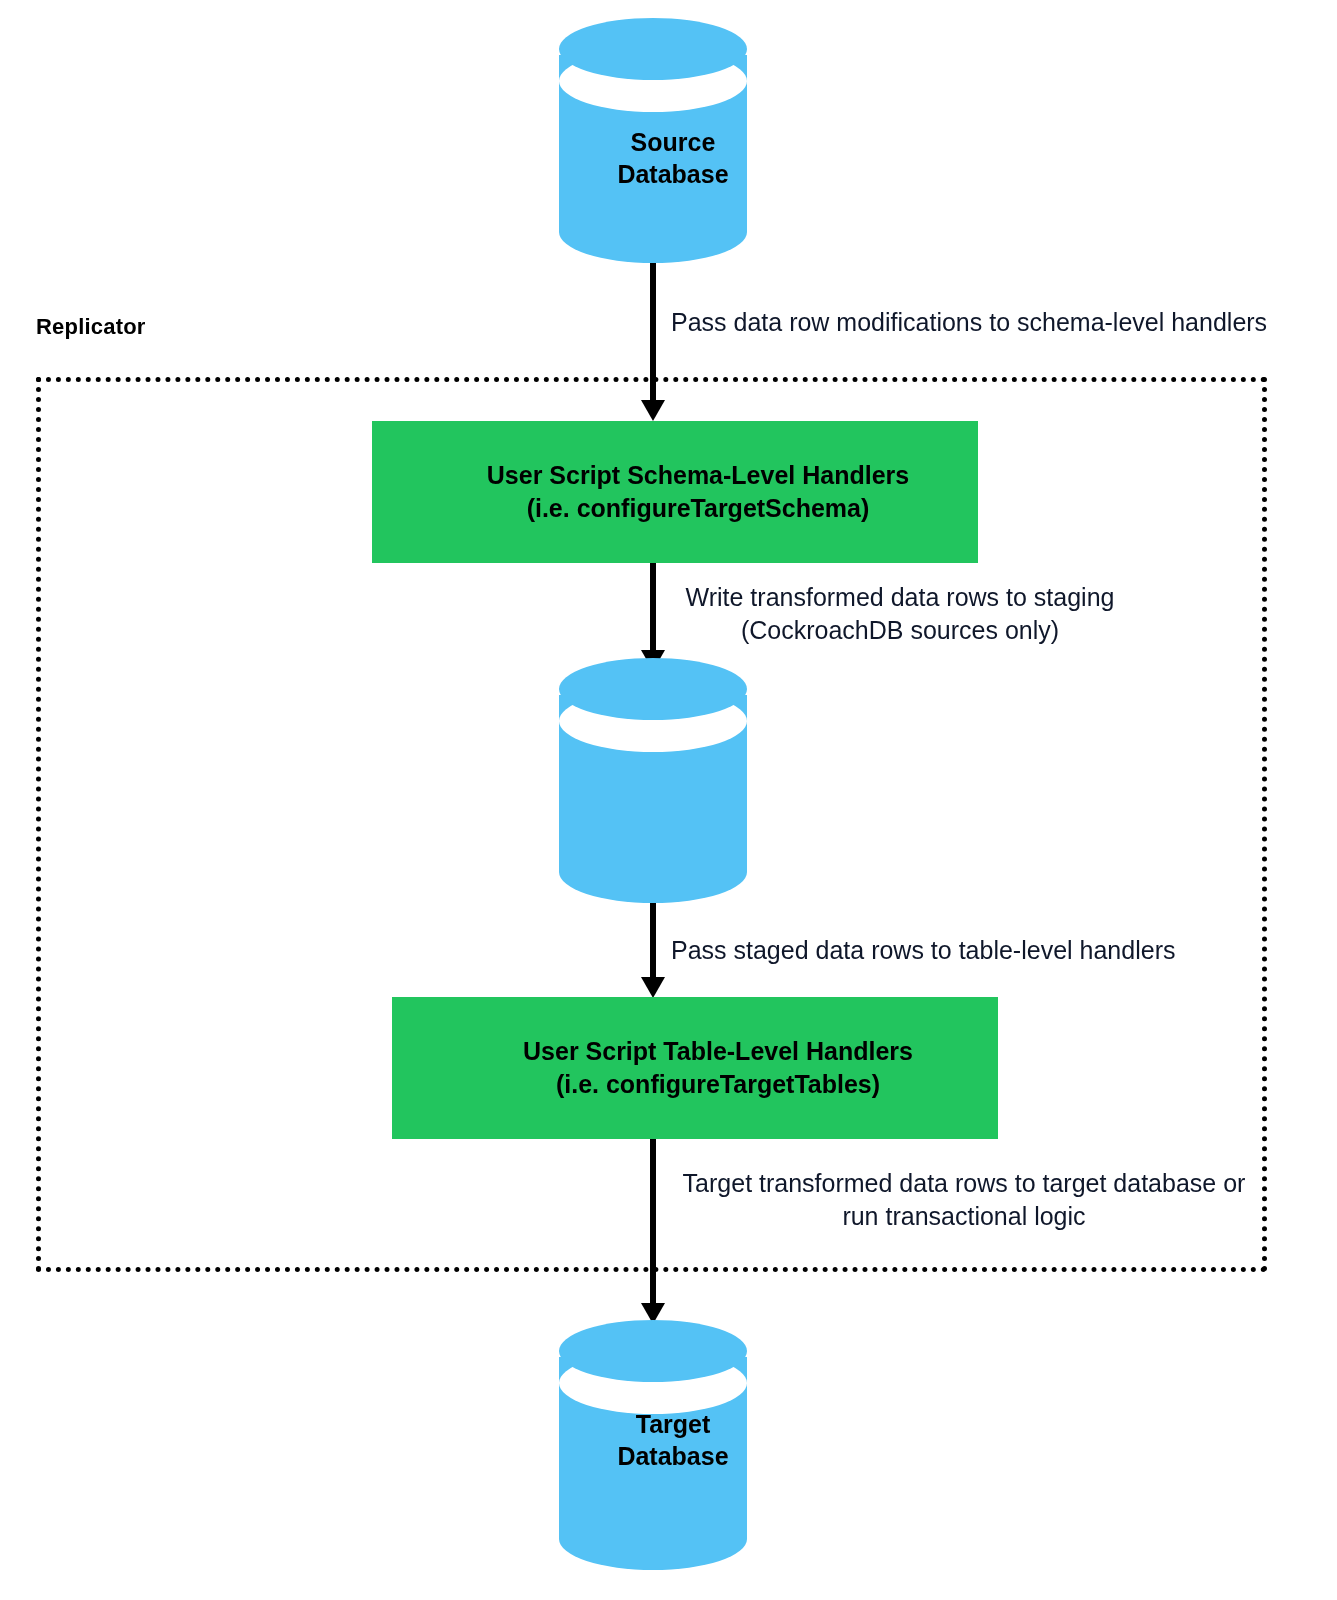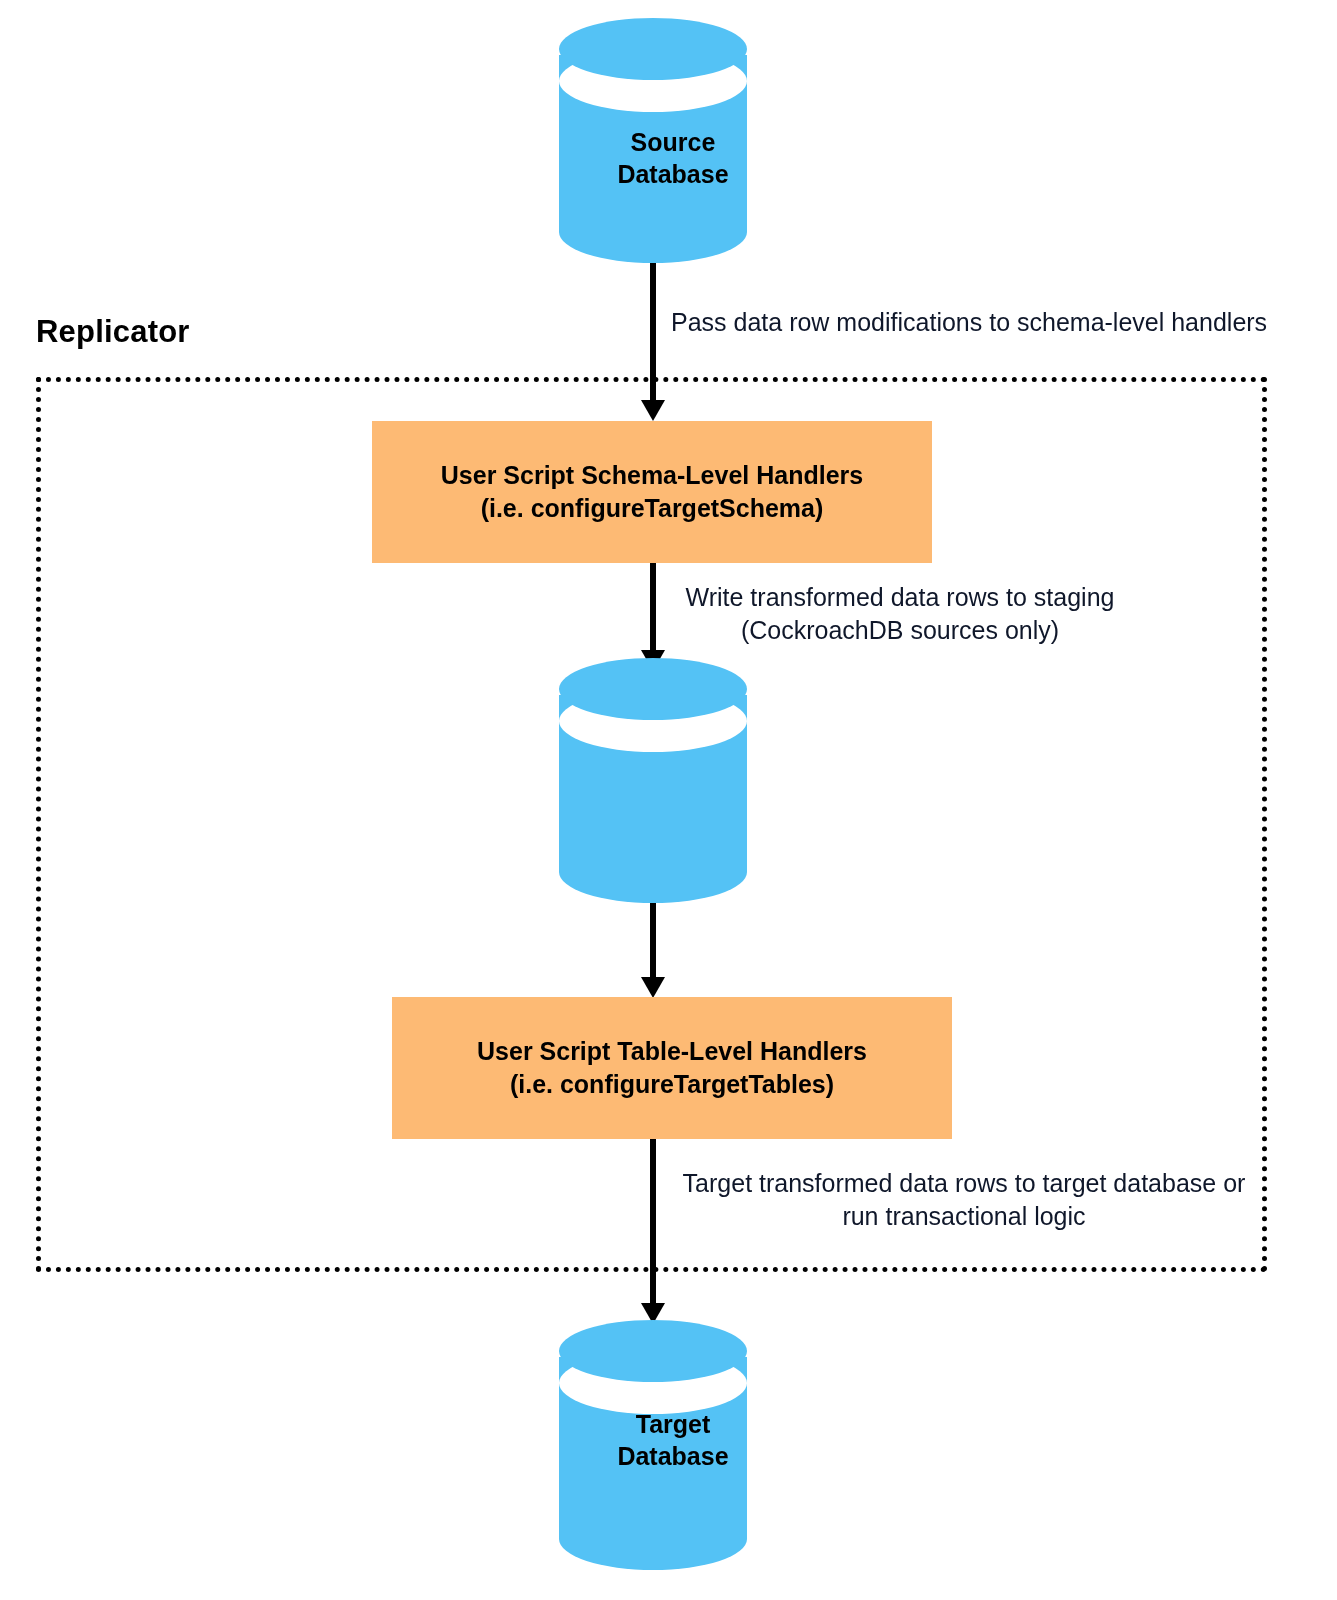--- a/index.html
+++ b/index.html
@@ -18,21 +18,21 @@
     height: 1600px;
     background: #ffffff;
     overflow: hidden;
   }
 
   
   .replicator-label {
     position: absolute;
     left: 36px;
     top: 316px;
-    font-size: 31px;
+    font-size: 22px;
     font-weight: bold;
     letter-spacing: 0.2px;
     line-height: 1;
     white-space: nowrap;
   }
   .replicator-box {
     position: absolute;
     left: 36px;
     top: 377px;
     width: 1231px;
@@ -84,25 +84,26 @@
     font-size: 25px;
     font-weight: bold;
     line-height: 1.28;
     z-index: 3;
     white-space: pre-line;
   }
 
   
   .proc-box {
     position: absolute;
-    background: #fdba74;
+    background: #22c55e;
     display: flex;
     align-items: center;
     justify-content: center;
     text-align: center;
+    padding-left: 46px;
   }
   .proc-box .proc-label {
     font-size: 25px;
     font-weight: bold;
     line-height: 1.32;
     white-space: pre-line;
   }
 
   
   .arrow {
@@ -176,20 +177,21 @@
   <div class="cyl" style="left:559px; top:658px; height:245px;">
     <div class="cyl-body" style="height:208px;"></div>
     <div class="cyl-gap"></div>
     <div class="cyl-top"></div>
   </div>
 
   <div class="arrow" style="left:641px; top:903px; height:95px;">
     <div class="shaft" style="height:77px;"></div>
     <div class="head" style="top:74px;"></div>
   </div>
+  <div class="edge-label left-aligned" style="left:671px; top:934px; width:560px;">Pass staged data rows to table-level handlers</div>
 
   <div class="proc-box" style="left:392px; top:997px; width:560px; height:142px;">
     <div class="proc-label">User Script Table-Level Handlers
 (i.e. configureTargetTables)</div>
   </div>
 
   <div class="arrow" style="left:641px; top:1139px; height:185px;">
     <div class="shaft" style="height:167px;"></div>
     <div class="head" style="top:164px;"></div>
   </div>

